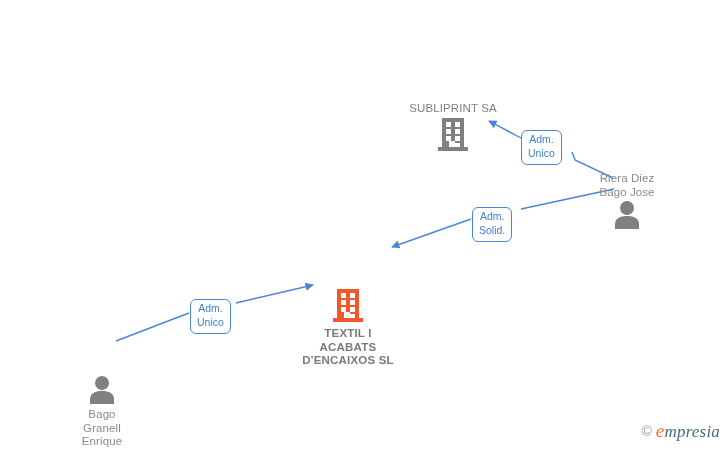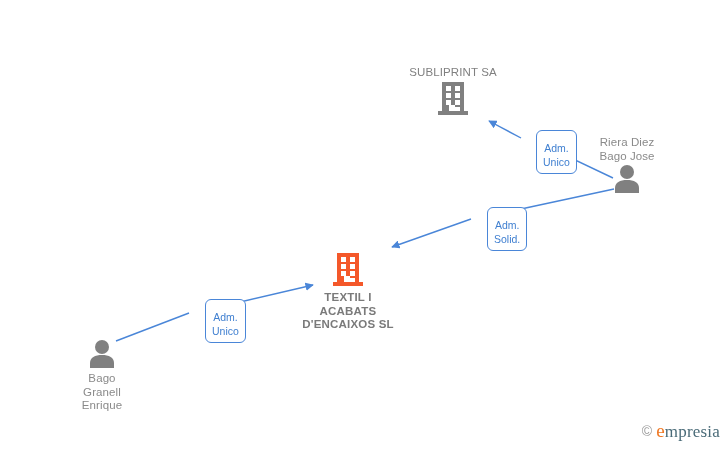--- a/index.html
+++ b/index.html
@@ -26,20 +26,21 @@
   }
 
   
   .node {
     position: absolute;
     display: flex;
     flex-direction: column;
     align-items: center;
     width: 150px;
     margin-left: -75px;
+    margin-top: 36px;
   }
   .node-icon {
     display: block;
     line-height: 0;
   }
   .node-label {
     margin-top: 4px;
     text-align: center;
     font-size: 11.5px;
     line-height: 13.5px;
@@ -61,40 +62,40 @@
   .rel-chip {
     position: absolute;
     box-sizing: border-box;
     border: 1.4px solid #4a86d8;
     border-radius: 6px;
     background: #ffffff;
     color: #3f7fd0;
     font-size: 10.5px;
     line-height: 14px;
     text-align: center;
-    padding: 10px 6px 4px 6px;
+    padding: 1px 6px 4px 6px;
     white-space: pre-line;
     z-index: 5;
-    margin-left: 15px;
   }
   .watermark {
     position: absolute;
     right: 8px;
     bottom: 8px;
     display: flex;
     align-items: center;
     gap: 4px;
     user-select: none;
   }
   .wm-c {
     font-size: 14px;
     color: #9a9a9a;
   }
   .wm-brand {
     font-family: "Liberation Serif", "DejaVu Serif", serif;
+    font-style: italic;
     font-size: 17px;
     color: #4a6b78;
     letter-spacing: .2px;
   }
   .wm-brand .wm-e {
     color: #ef7722;
     font-size: 19px;
   }
 </style>
 </head>

